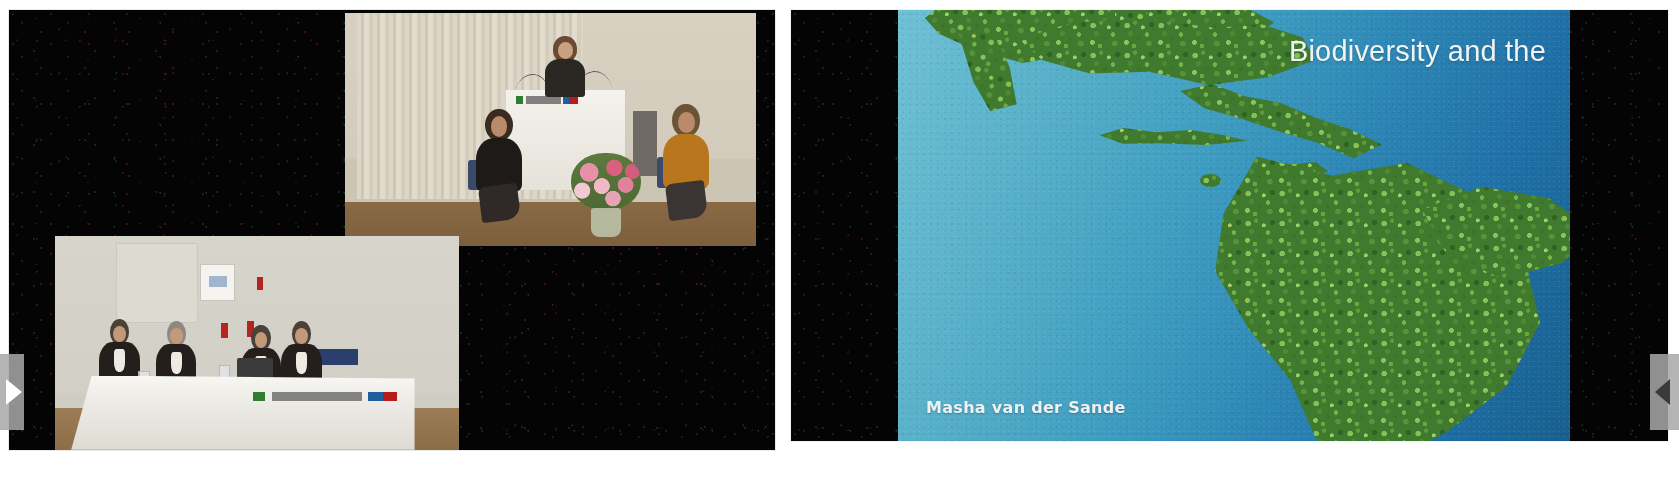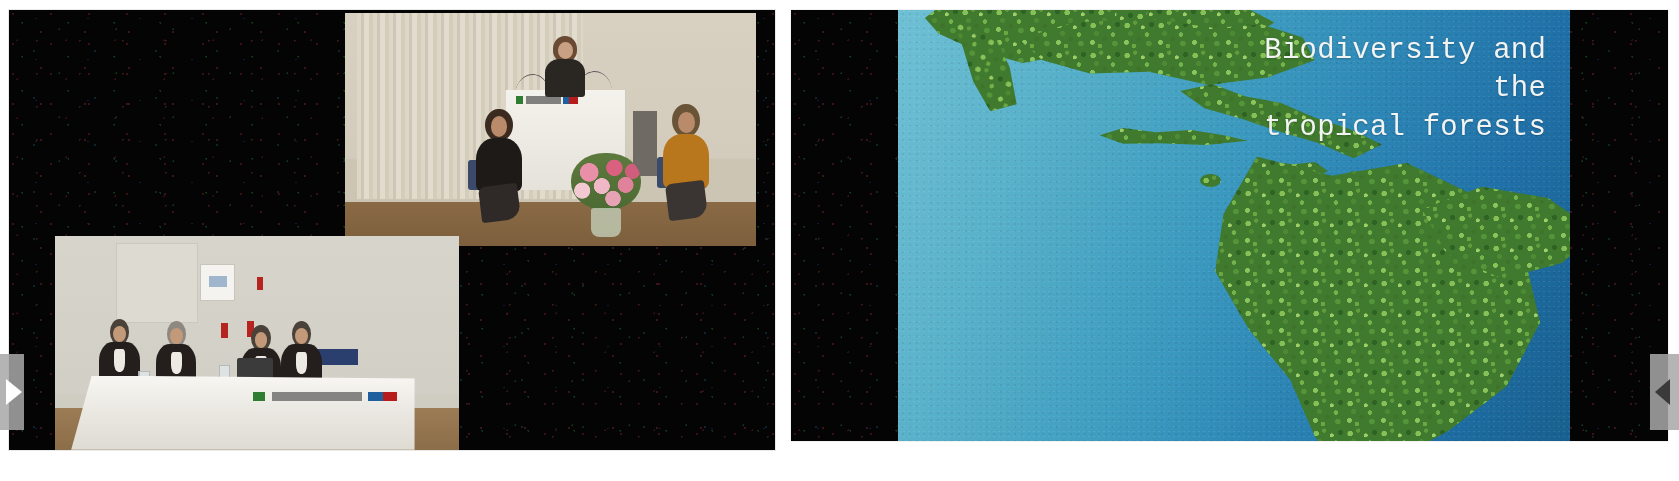--- a/index.html
+++ b/index.html
@@ -390,21 +390,21 @@
     clip-path: polygon(0% 24%, 34% 4%, 72% 14%, 100% 44%, 80% 72%, 46% 86%, 14% 64%);
   }
 
   #slide-title {
     position: absolute;
     right: 24px;
     top: 22px;
     width: 330px;
     text-align: right;
     color: #f2f4f3;
-    font-family: Liberation Mono, monospace;
+    font-family: Liberation Sans, sans-serif;
     font-size: 29px;
     font-weight: 400;
     line-height: 1.32;
     letter-spacing: .2px;
     text-shadow: 0 1px 2px rgba(0,0,0,.22);
   }
 
   #slide-author {
     position: absolute;
     left: 28px;
@@ -572,23 +572,23 @@
         <div class="landmass" id="cuba-mass"></div>
         <div class="landmass" id="hisp-mass"></div>
         <div class="landmass" id="pr-mass"></div>
         <div class="landmass" id="sm-isle-1"></div>
         <div class="landmass" id="sm-isle-2"></div>
         <div class="landmass" id="sa-mass"></div>
         <div class="landmass" id="sa-ne-bulge"></div>
 
         <div id="slide-title">
           <div>Biodiversity and the</div>
-          <div>tropical forests</div>
-        </div>
-
+        </div>
+
+        <div id="slide-author">Masha van der Sande</div>
       </div>
     </div>
   </div>
 
   <div id="nav-left" class="nav-arrow" title="Expand left panel">
     <div class="tri"></div>
   </div>
 
   <div id="nav-right" class="nav-arrow" title="Collapse right panel">
     <div class="tri"></div>

